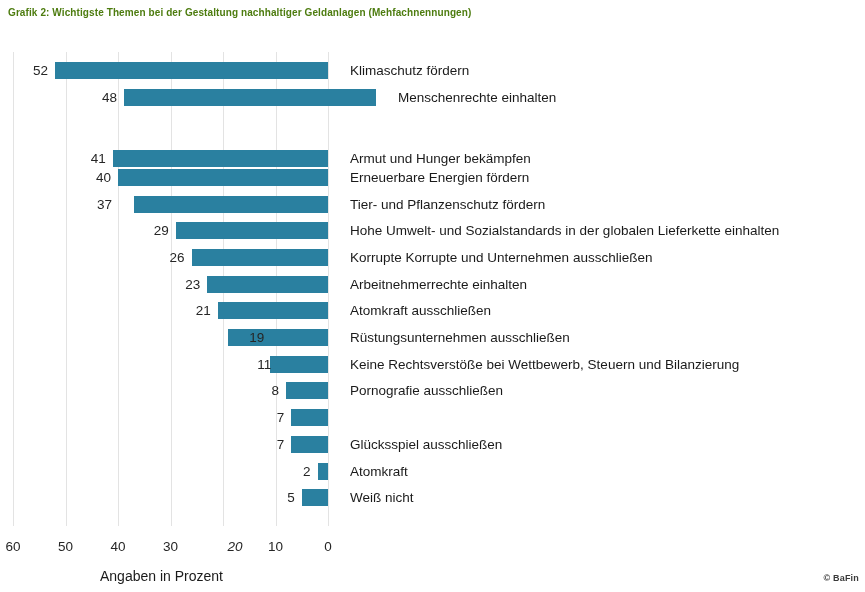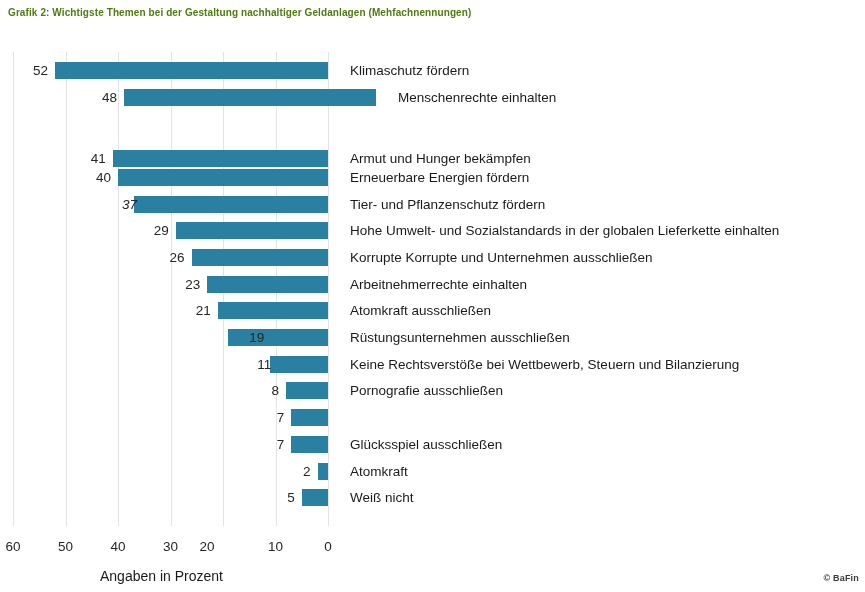--- a/index.html
+++ b/index.html
@@ -124,21 +124,21 @@
         <div class="value-label" style="right: 759.25px;">41</div>
         <div class="category-label">Armut und Hunger bekämpfen</div>
       </div>
       <div class="row" style="top: 116.8px;">
         <div class="bar" style="width: 210px; left: 118px; background: rgb(42, 128, 160);"></div>
         <div class="value-label" style="right: 754px;">40</div>
         <div class="category-label">Erneuerbare Energien fördern</div>
       </div>
       <div class="row" style="top: 143.5px;">
         <div class="bar" style="width: 194.25px; left: 133.75px; background: rgb(42, 128, 160);"></div>
-        <div class="value-label" style="right: 728px; font-style: italic;">37</div>
+        <div class="value-label" style="right: 753px;">37</div>
         <div class="category-label">Tier- und Pflanzenschutz fördern</div>
       </div>
       <div class="row" style="top: 170.2px;">
         <div class="bar" style="width: 152.25px; left: 175.75px; background: rgb(42, 128, 160);"></div>
         <div class="value-label" style="right: 696.25px;">29</div>
         <div class="category-label">Hohe Umwelt- und Sozialstandards in der globalen Lieferkette einhalten</div>
       </div>
       <div class="row" style="top: 196.9px;">
         <div class="bar" style="width: 136.5px; left: 191.5px; background: rgb(42, 128, 160);"></div>
         <div class="value-label" style="right: 680.5px;">26</div>
@@ -187,19 +187,19 @@
         <div class="bar" style="width: 26.25px; left: 301.75px; background: rgb(42, 128, 160);"></div>
         <div class="value-label" style="right: 570.25px;">5</div>
         <div class="category-label">Weiß nicht</div>
       </div>
     </div>
   <div class="axis">
       <div class="tick-label" style="left: -9px;">60</div>
       <div class="tick-label" style="left: 43.5px;">50</div>
       <div class="tick-label" style="left: 96px;">40</div>
       <div class="tick-label" style="left: 148.5px;">30</div>
-      <div class="tick-label" style="left: 185px;">20</div>
+      <div class="tick-label" style="left: 213px; font-style: italic;">20</div>
       <div class="tick-label" style="left: 253.5px;">10</div>
       <div class="tick-label" style="left: 306px;">0</div>
     </div>
   <div class="xlabel">Angaben in Prozent</div>
   <div class="copyright">© BaFin</div>
 </div>
 
 </body></html>

